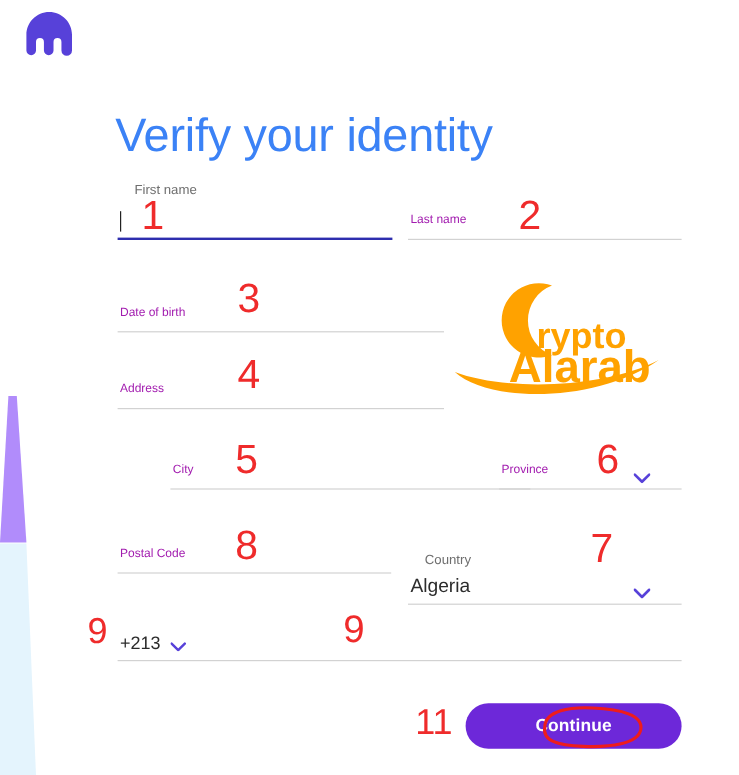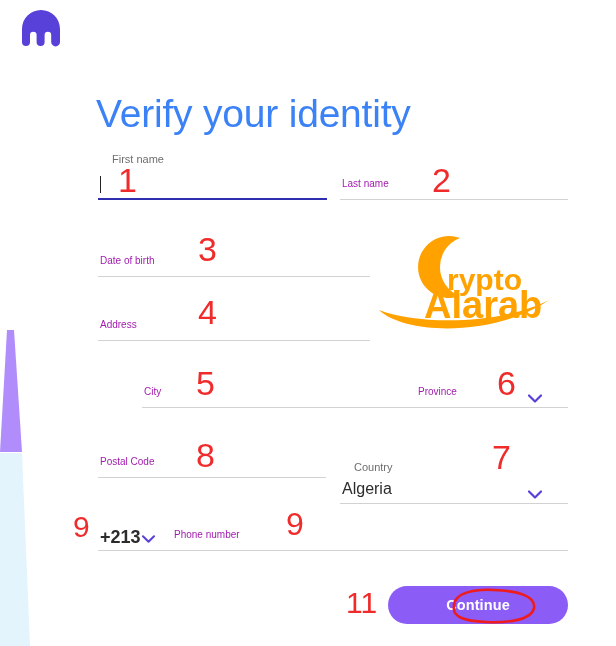--- a/index.html
+++ b/index.html
@@ -51,30 +51,30 @@
   .caret {
     position:absolute; left:2px; bottom:7px;
     width:1px; height:17px; background:#222;
   }
   .chevron {
     position:absolute; right:26px; bottom:5px;
     width:14px; height:9px;
   }
   .ccode {
     position:absolute; left:2px; bottom:6px;
-    font-size:18px; color:#2c2c2c; font-weight:700; line-height:16px;
+    font-size:15px; color:#2c2c2c; font-weight:400; line-height:16px;
     white-space:nowrap;
   }
   .ccode-chev { position:absolute; left:44px; bottom:8px; width:13px; height:8px; }
 
   
   #continue-button {
     position:absolute; left:388px; top:586px;
     width:180px; height:38px; border:none;
-    border-radius:19px; background:#8b5cf6;
+    border-radius:19px; background:#6d28d9;
     color:#ffffff; font-size:14.5px; font-weight:600;
     font-family:"Liberation Sans", sans-serif;
     cursor:pointer; letter-spacing:0.1px;
   }
 
   
   #watermark { position:absolute; left:377px; top:232px; width:180px; height:106px; pointer-events:none; }
 
   
   .anno {
@@ -145,21 +145,20 @@
     <path d="M1 1.5 L7 7.5 L13 1.5" fill="none" stroke="#5741d9" stroke-width="2.2" stroke-linecap="round" stroke-linejoin="round"></path>
   </svg>
   <div class="underline"></div>
 </div>
 
 <div class="field" style="left:98px; top:512px; width:470px; height:39px;">
   <div class="ccode">+213</div>
   <svg class="ccode-chev" viewBox="0 0 13 8">
     <path d="M1 1.3 L6.5 6.7 L12 1.3" fill="none" stroke="#5741d9" stroke-width="2" stroke-linecap="round" stroke-linejoin="round"></path>
   </svg>
-  <div class="placeholder" style="left:76px;">Phone number</div>
   <div class="underline"></div>
 </div>
 
 <button id="continue-button">Continue</button>
 
 <svg id="watermark" viewBox="0 0 180 106">
   <path d="M83 6 A31 31 0 1 0 83 64 A31 31 0 0 1 83 6 Z" fill="#ffa200"></path>
   <text x="70" y="58" font-family="Liberation Sans, sans-serif" font-size="30" font-weight="700" fill="#ffa200">rypto</text>
   <text x="47" y="86" font-family="Liberation Sans, sans-serif" font-size="38" font-weight="700" fill="#ffa200">Alarab</text>
   <path d="M2 78 C30 104 120 104 172 68 C126 92 44 94 2 78 Z" fill="#ffa200"></path>

